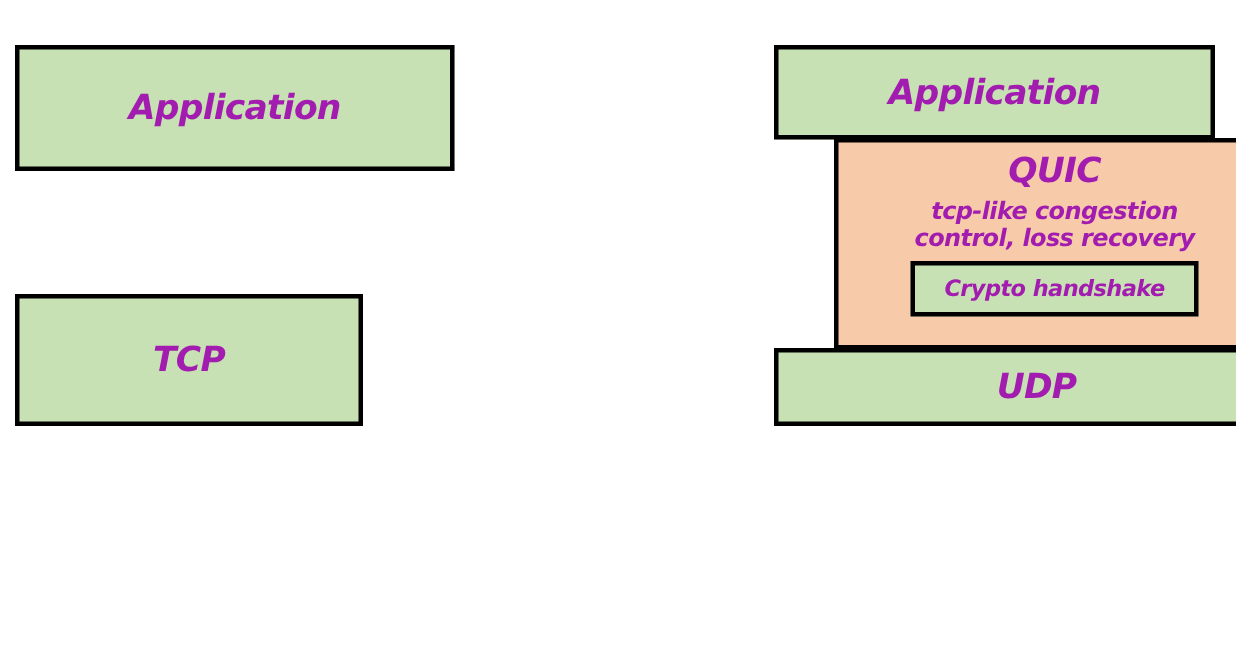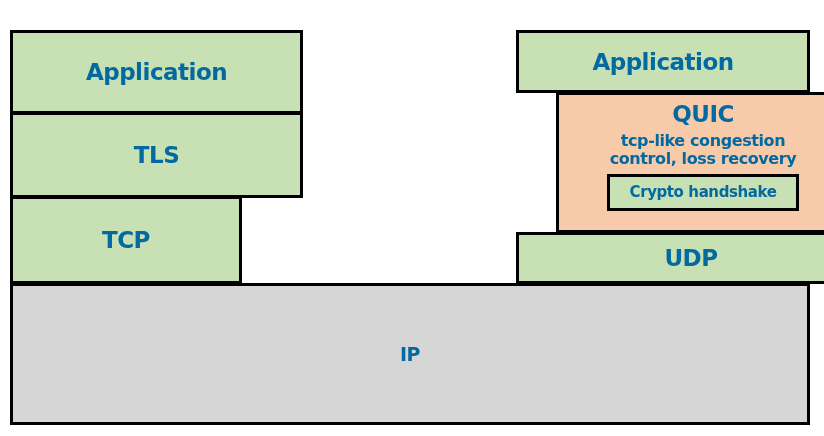--- a/index.html
+++ b/index.html
@@ -19,24 +19,25 @@
     overflow: hidden;
   }
   .box {
     position: absolute;
     box-sizing: border-box;
     border: 3px solid #000000;
     display: flex;
     align-items: center;
     justify-content: center;
     text-align: center;
-    color: #0369a1;
+    color: #a21caf;
     font-family: "DejaVu Sans", sans-serif;
     font-weight: bold;
     letter-spacing: -0.5px;
+    font-style: italic;
   }
   .green  { background: #c7e0b4; }
   .orange { background: #f7cbaa; margin-left: 40px; }
   .grey   { background: #d6d6d6; }
 
   
   #left-application { left: 10px;  top: 30px;  width: 293px; height: 84px;  font-size: 23px; }
   #left-tls         { left: 10px;  top: 112px; width: 293px; height: 86px;  font-size: 23px; }
   #left-tcp         { left: 10px;  top: 196px; width: 232px; height: 88px;  font-size: 23px; }
 
@@ -88,30 +89,28 @@
     font-size: 19px;
   }
 </style>
 </head>
 <body>
 
 <div id="canvas">
 
   <div class="box green" id="left-application">Application</div>
 
-  <div class="box green" id="left-tls">TLS</div>
 
   <div class="box green" id="left-tcp">TCP</div>
 
   <div class="box green" id="right-application">Application</div>
 
   <div class="box orange" id="quic-box">
     <div id="quic-title">QUIC</div>
     <div id="congestion-note">tcp-like congestion
 control, loss recovery</div>
     <div id="crypto-handshake-box">Crypto handshake</div>
   </div>
 
   <div class="box green" id="right-udp">UDP</div>
 
-  <div class="box grey" id="ip-layer">IP</div>
 
 </div>
 
 </body></html>

